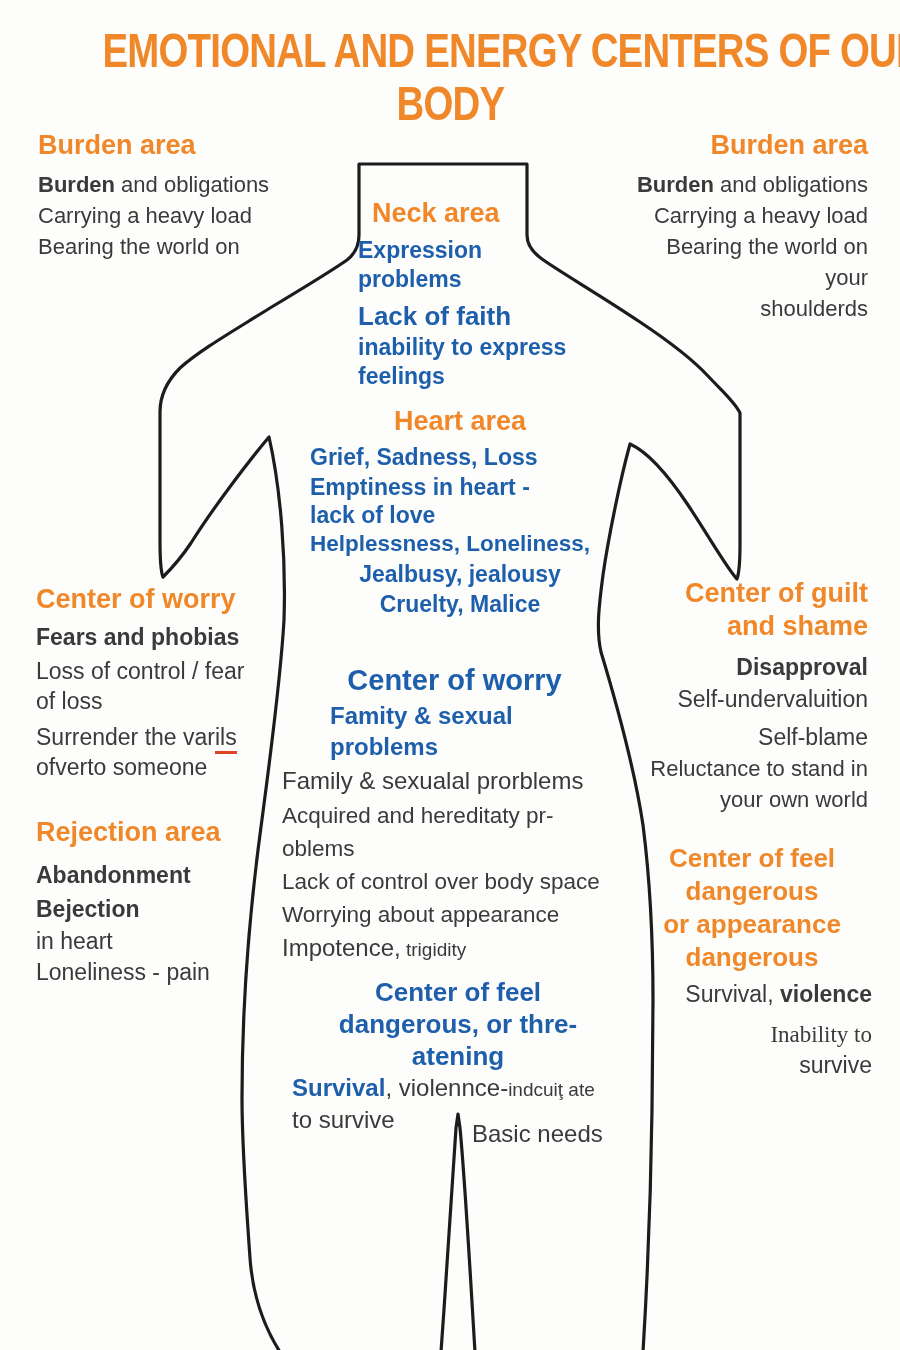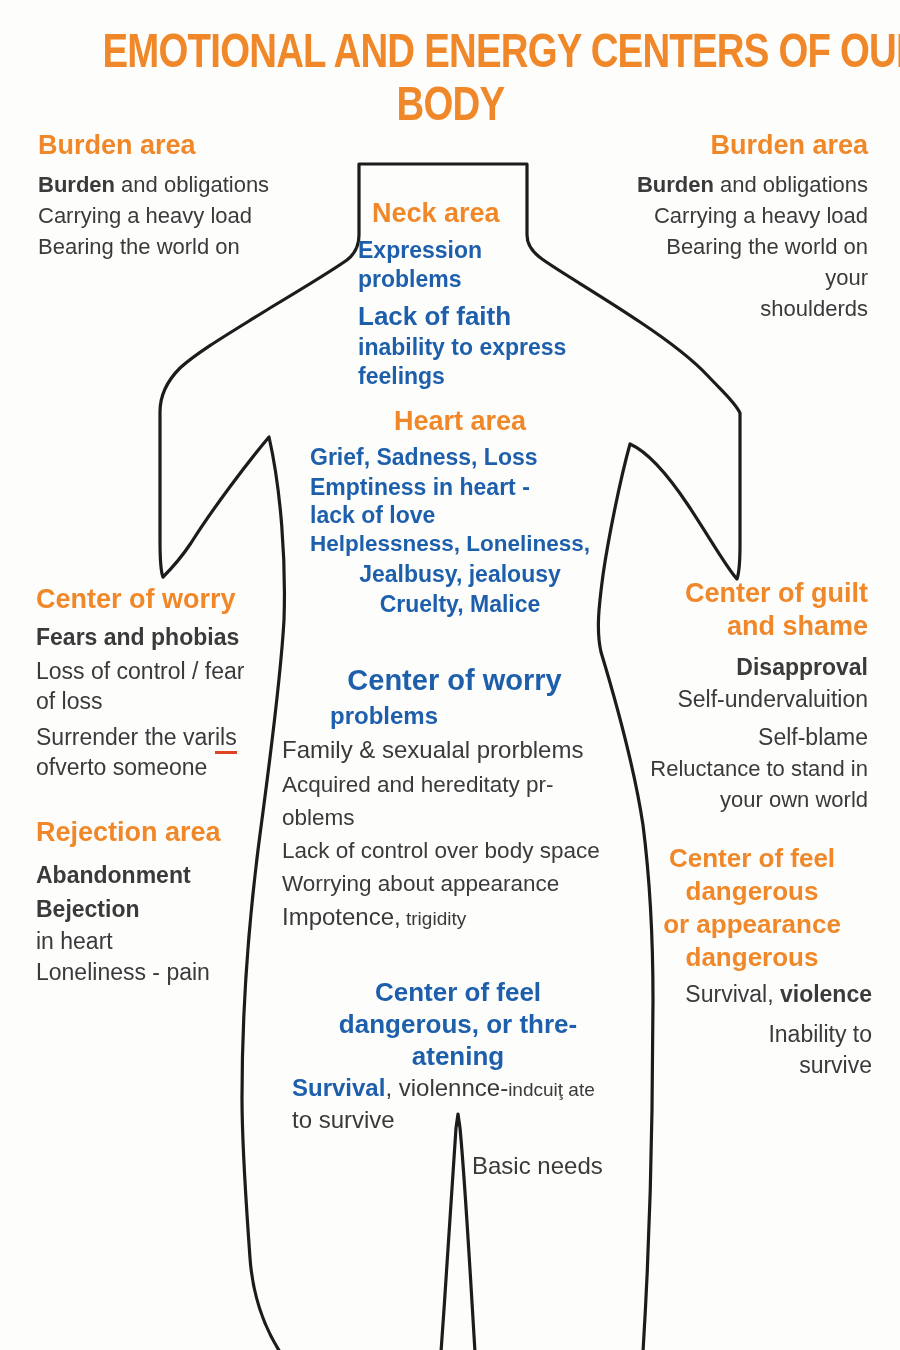--- a/index.html
+++ b/index.html
@@ -129,52 +129,53 @@
   <div class="abs nowrap" style="left:36px;top:816px;width:240px;">
     <div class="head" style="margin-bottom:9px;">Rejection area</div>
     <div class="ink b" style="font-size:23px;line-height:34px;">Abandonment</div>
     <div class="ink b" style="font-size:23px;line-height:34px;">Bejection</div>
     <div class="ink" style="font-size:23px;line-height:31px;">in heart</div>
     <div class="ink" style="font-size:23px;line-height:31px;">Loneliness - pain</div>
   </div>
 
   <div class="abs nowrap" style="left:282px;top:662px;width:345px;">
     <div class="blue center" style="font-size:29px;line-height:36px;margin-bottom:2px;">Center of worry</div>
+    <div class="blue" style="font-size:24px;line-height:31px;margin-left:48px;">Famity &amp; sexual</div>
     <div class="blue" style="font-size:24px;line-height:31px;margin-left:48px;">problems</div>
     <div class="ink" style="font-size:24px;line-height:37px;">Family &amp; sexualal prorblems</div>
     <div class="ink" style="font-size:22.5px;line-height:33px;">Acquired and hereditaty pr-</div>
     <div class="ink" style="font-size:22.5px;line-height:33px;">oblems</div>
     <div class="ink" style="font-size:22.5px;line-height:33px;">Lack of control over body space</div>
     <div class="ink" style="font-size:22.5px;line-height:33px;">Worrying about appearance</div>
     <div class="ink" style="font-size:24px;line-height:33px;"><span>Impotence,</span><span class="small"> trigidity</span></div>
   </div>
 
   <div class="abs nowrap" style="left:278px;top:976px;width:360px;">
     <div class="blue center" style="font-size:26px;line-height:32px;">Center of feel</div>
     <div class="blue center" style="font-size:26px;line-height:32px;">dangerous, or thre-</div>
     <div class="blue center" style="font-size:26px;line-height:32px;">atening</div>
     <div style="font-size:24px;line-height:31px;margin-left:14px;"><span class="blue">Survival</span><span class="ink" style="font-size:24px;">, violennce-</span><span class="ink small">indcuiţ ate</span></div>
     <div class="ink" style="font-size:24px;line-height:30px;margin-left:14px;">to survive</div>
   </div>
 
-  <div class="abs nowrap ink" style="left:472px;top:1150px;font-size:24px;">Basic needs</div>
+  <div class="abs nowrap ink" style="left:472px;top:1118px;font-size:24px;">Basic needs</div>
 
   <div class="abs nowrap right" style="right:32px;top:577px;width:270px;">
     <div class="head" style="line-height:33px;">Center of guilt</div>
     <div class="head" style="line-height:33px;margin-bottom:8px;">and shame</div>
     <div class="ink b" style="font-size:23px;line-height:32px;">Disapproval</div>
     <div class="ink" style="font-size:23px;line-height:32px;">Self-undervaluition</div>
     <div class="ink" style="font-size:23px;line-height:32px;margin-top:6px;">Self-blame</div>
     <div class="ink" style="font-size:22px;line-height:31px;">Reluctance to stand in</div>
     <div class="ink" style="font-size:22px;line-height:31px;">your own world</div>
   </div>
 
   <div class="abs nowrap" style="right:28px;top:842px;width:240px;">
     <div class="head center" style="font-size:26px;line-height:33px;">Center of feel</div>
     <div class="head center" style="font-size:26px;line-height:33px;">dangerous</div>
     <div class="head center" style="font-size:26px;line-height:33px;">or appearance</div>
     <div class="head center" style="font-size:26px;line-height:33px;margin-bottom:5px;">dangerous</div>
     <div class="ink right" style="font-size:23px;line-height:31px;"><span>Survival, </span><span class="b">violence</span></div>
-    <div class="ink right" style="font-size:23px;line-height:31px;margin-top:9px;">Inability to</div>
+    <div class="ink right" style="font-size:23px;line-height:31px;margin-top:9px;font-family:Liberation Serif, serif;">Inability to</div>
     <div class="ink right" style="font-size:23px;line-height:31px;">survive</div>
   </div>
 
 </div>
 
 </body></html>

